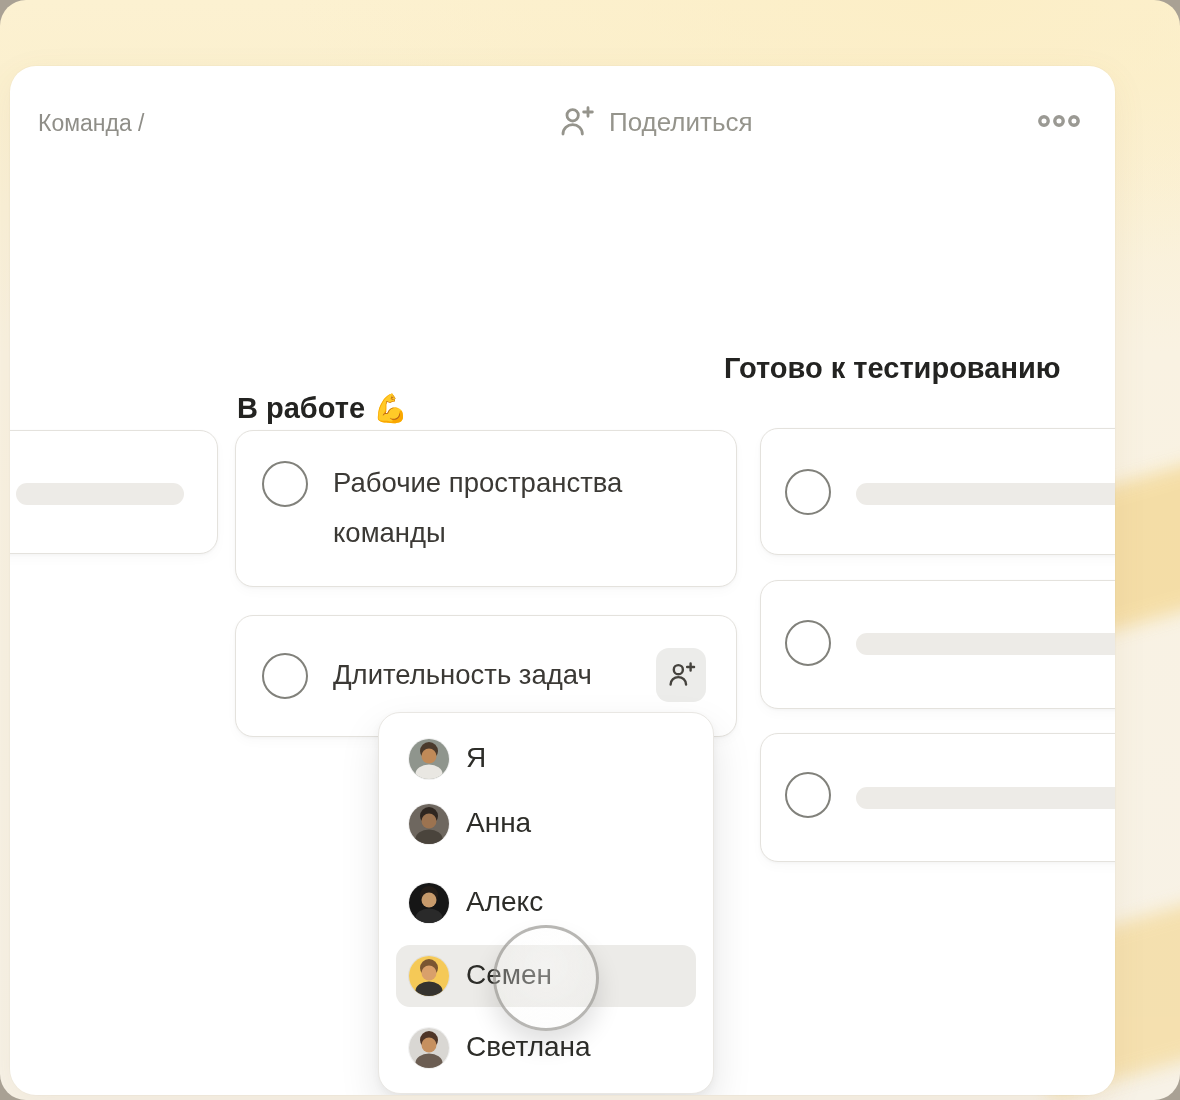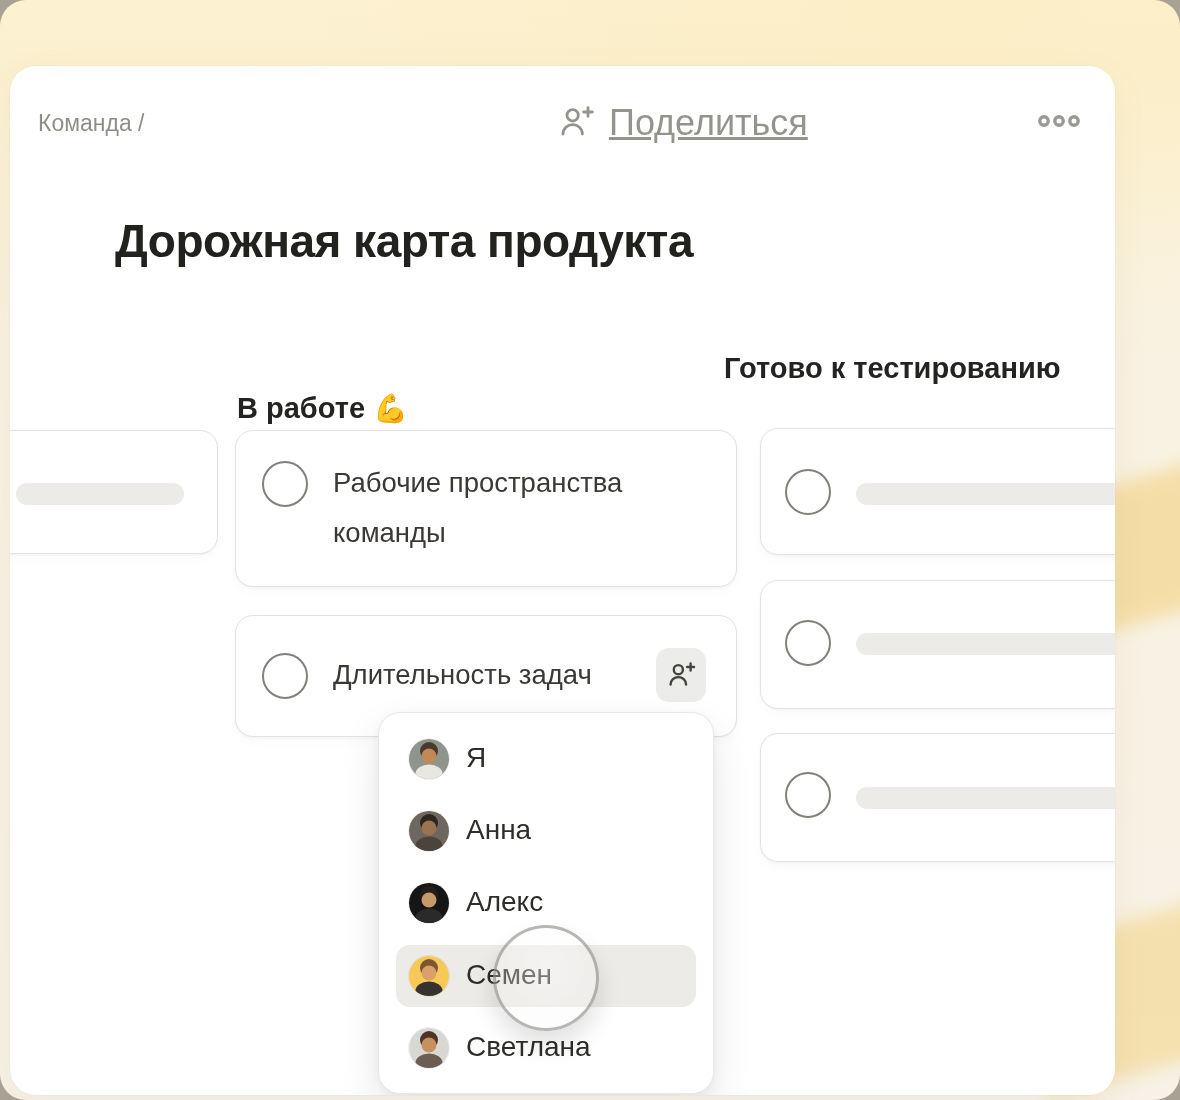--- a/index.html
+++ b/index.html
@@ -10,21 +10,21 @@
       linear-gradient(180deg,#fcf1d1 0%,#fbf0cf 7%,#f9f2e2 32%,#f7f2e7 100%);}
   .band{position:absolute;background:#f4d998;opacity:.8;filter:blur(9px);transform:rotate(-16deg);}
   .band-a{left:1026px;top:470px;width:300px;height:140px;}
   .band-b{left:1026px;top:910px;width:300px;height:150px;opacity:.7;}
 
   .page{position:absolute;left:10px;top:66px;width:1105px;height:1029px;background:#ffffff;
     border-radius:26px;overflow:hidden;box-shadow:0 0 0 1px rgba(0,0,0,.015), 0 10px 34px rgba(150,120,60,.08);}
 
   
   .breadcrumb{position:absolute;left:28px;top:44px;font-size:23px;color:#8f8e88;}
-  .tb-action{position:absolute;display:flex;align-items:flex-start;gap:13px;color:#95948c;font-size:36px;cursor:pointer;text-decoration:underline;}
+  .tb-action{position:absolute;display:flex;align-items:center;gap:13px;color:#95948c;font-size:26px;cursor:pointer;}
   .tb-share{left:546px;top:36px;}
   .tb-view{left:794px;top:36px;}
   .tb-more{left:1026px;top:46px;}
 
   .page-title{position:absolute;left:105px;top:148px;font-size:46px;font-weight:700;color:#21211e;letter-spacing:-.5px;}
 
   
   .col-header{position:absolute;top:286px;font-size:29px;font-weight:700;color:#232321;white-space:nowrap;}
   .col-header .emoji{font-size:28px;}
   .hdr-inprogress{left:227px;margin-top:40px;}
@@ -64,21 +64,21 @@
   
   .dropdown{position:absolute;left:368px;top:646px;width:334px;height:380px;background:#fff;
     border:1px solid #e9e7e3;border-radius:22px;z-index:20;
     box-shadow:0 18px 40px rgba(0,0,0,.10), 0 3px 8px rgba(0,0,0,.045);}
   .drop-row{position:absolute;left:0;width:100%;height:62px;cursor:pointer;}
   .row-hl{position:absolute;left:17px;width:300px;height:62px;border-radius:14px;background:#ecebe8;}
   .avatar{position:absolute;left:30px;top:11px;width:40px;height:40px;border-radius:50%;overflow:hidden;
     box-shadow:0 0 0 1px rgba(0,0,0,.06);}
   .avatar svg{display:block;}
   .drop-label{position:absolute;left:87px;top:14px;font-size:28px;color:#2d2d29;}
-  .r0{top:15px;}.r1{top:87px;}.r2{top:159px;}.r3{top:232px;}.r4{top:304px;}
+  .r0{top:15px;}.r1{top:80px;}.r2{top:159px;}.r3{top:232px;}.r4{top:304px;}
 
   
   .cursor{position:absolute;left:483px;top:859px;width:100px;height:100px;border-radius:50%;z-index:30;
     border:3px solid rgba(125,124,118,.55);
     background:radial-gradient(circle at 50% 38%, rgba(255,255,255,.40), rgba(238,238,235,.16));
     box-shadow:0 14px 24px rgba(0,0,0,.12);pointer-events:none;}
 
   .icon{flex:0 0 auto;display:block;}
 </style>
 </head>
@@ -103,21 +103,20 @@
 
 
     <div class="tb-action tb-more">
       <svg class="icon" width="46" height="18" viewBox="0 0 46 18" fill="none" stroke="#9a9993" stroke-width="3.4">
         <circle cx="8" cy="9" r="4.2"></circle>
           <circle cx="23" cy="9" r="4.2"></circle>
           <circle cx="38" cy="9" r="4.2"></circle>
       </svg>
     </div>
 
-    <div class="page-title">Дорожная карта продукта</div>
 
     <div class="col-header hdr-inprogress">
       <span>В работе</span>
       <span class="emoji">💪</span>
     </div>
     <div class="col-header hdr-ready">Готово к тестированию</div>
 
     <div class="card card-left"></div>
     <div class="ph-bar card-left-bar"></div>
 

